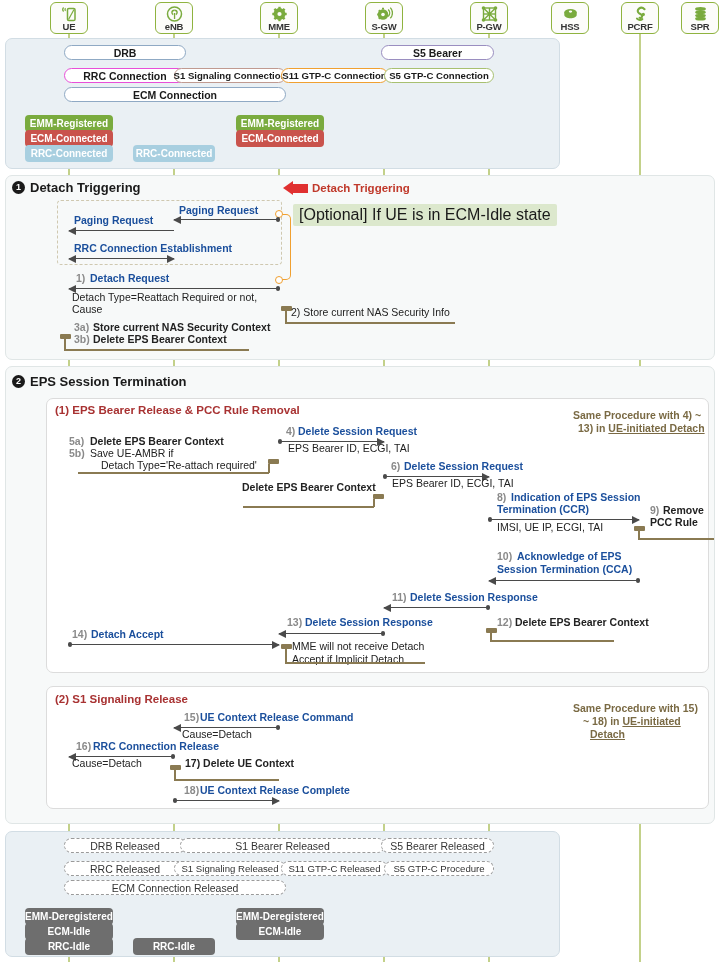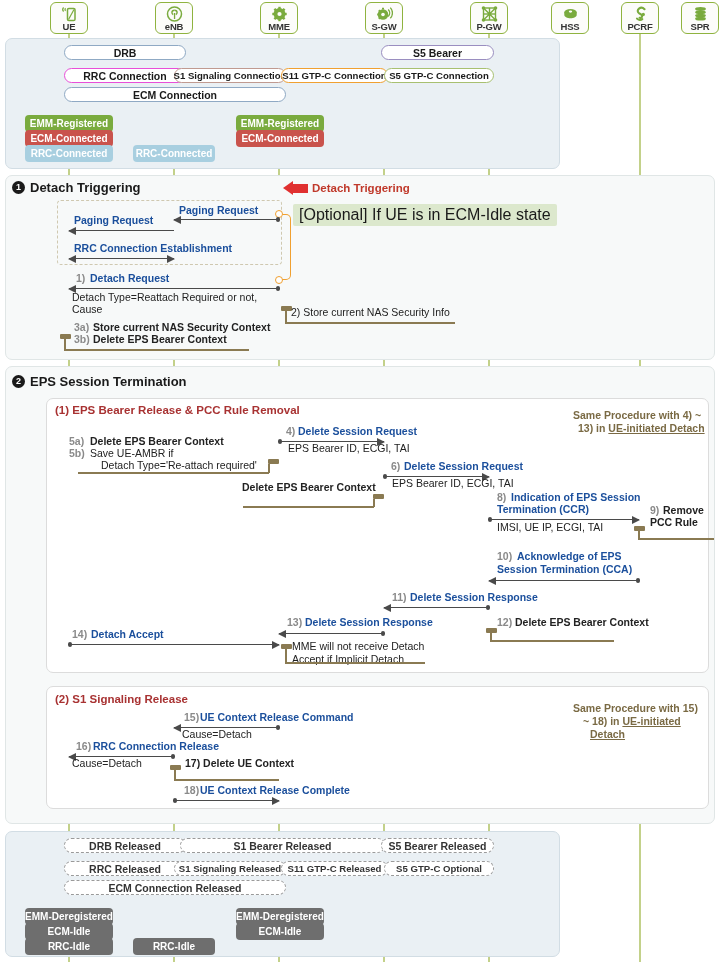--- a/index.html
+++ b/index.html
@@ -44,21 +44,21 @@
     font-size:9px; font-weight:700; line-height:1;
   }
   .sub-title { position:absolute; font-size:11.5px; font-weight:700; color:#a83232; }
 
   
   .pill {
     position:absolute; height:15px; background:#fff; border:1.4px solid #999;
     border-radius:11px; display:flex; align-items:center; justify-content:center;
     font-size:10.5px; font-weight:700; color:#1a1a1a; white-space:nowrap;
   }
-  .pill.dashed { border-style:dashed; border-width:1.2px; border-color:#9a9a9a; background:#fff; font-weight:700; color:#333; }
+  .pill.dashed { border-style:dashed; border-width:1.2px; border-color:#9a9a9a; background:#fff; font-weight:400; color:#333; }
 
   
   .badge {
     position:absolute; height:17px; border-radius:4px; color:#fff;
     font-size:10px; font-weight:700; display:flex; align-items:center; justify-content:center;
     white-space:nowrap; padding:0 6px;
   }
 
   
   .arrow { position:absolute; height:9px; }
@@ -523,21 +523,21 @@
   <div class="pill dashed" style="left:64px; top:861px; width:122px;">
       <span>RRC  Released</span>
     </div>
   <div class="pill dashed" style="left:174px; top:861px; width:112px; font-size:9.6px;">
       <span>S1 Signaling Released</span>
     </div>
   <div class="pill dashed" style="left:281px; top:861px; width:107px; font-size:9.6px;">
       <span>S11 GTP-C Released</span>
     </div>
   <div class="pill dashed" style="left:384px; top:861px; width:110px; font-size:9.6px;">
-      <span>S5 GTP-C Optional</span>
+      <span>S5 GTP-C Procedure</span>
     </div>
 
   <div class="pill dashed" style="left:64px; top:880px; width:222px;">
       <span>ECM Connection Released</span>
     </div>
 
   <div class="badge" style="left:25px; top:908px; width:88px; background:#6e6e6e;">
       <span>EMM-Deregistered</span>
     </div>
   <div class="badge" style="left:25px; top:923px; width:88px; background:#6e6e6e;">

